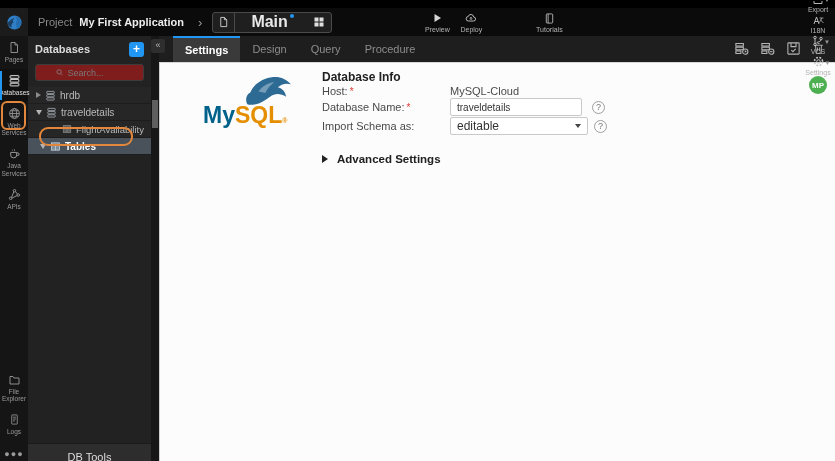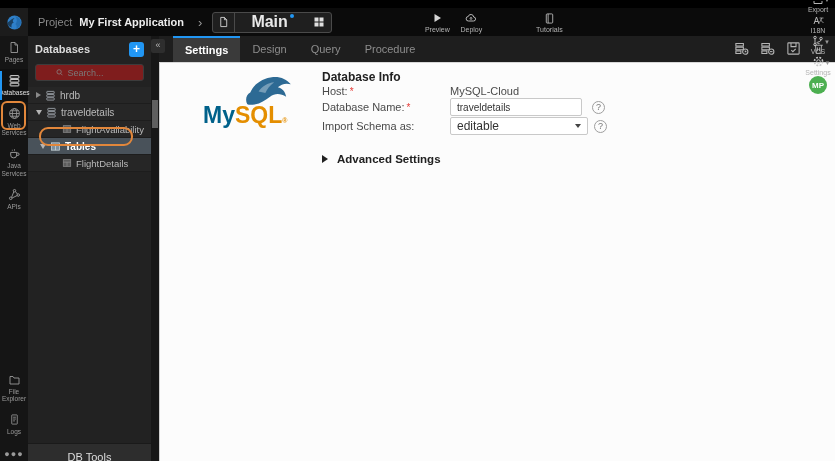--- a/index.html
+++ b/index.html
@@ -333,29 +333,20 @@
       <div class="tree-row row-l1 row-tables">
         <span class="arrow-dn"></span>
         <span class="tree-ic">
             <svg width="11" height="11" viewBox="0 0 24 24" fill="#7e909e" stroke="#cfd8dc" stroke-width="1.6">
               <rect x="3" y="4" width="18" height="16"></rect>
               <path d="M3 10h18M12 10v10" fill="none"></path>
             </svg>
           </span>
         <span class="tw">Tables</span>
       </div>
-      <div class="tree-row row-l2">
-        <span class="tree-ic">
-            <svg width="10" height="10" viewBox="0 0 24 24" fill="#5c5c5c" stroke="#8f8f8f" stroke-width="1.6">
-              <rect x="3" y="4" width="18" height="16"></rect>
-              <path d="M3 10h18M12 10v10" fill="none"></path>
-            </svg>
-          </span>
-        <span class="tw">FlightDetails</span>
-      </div>
     </div>
     <div class="db-footer">DB Tools</div>
   </div>
 
   <div class="scroll-strip">
     <div class="scroll-thumb"></div>
   </div>
   <div class="collapse-btn">«</div>
 
   <div class="main">

